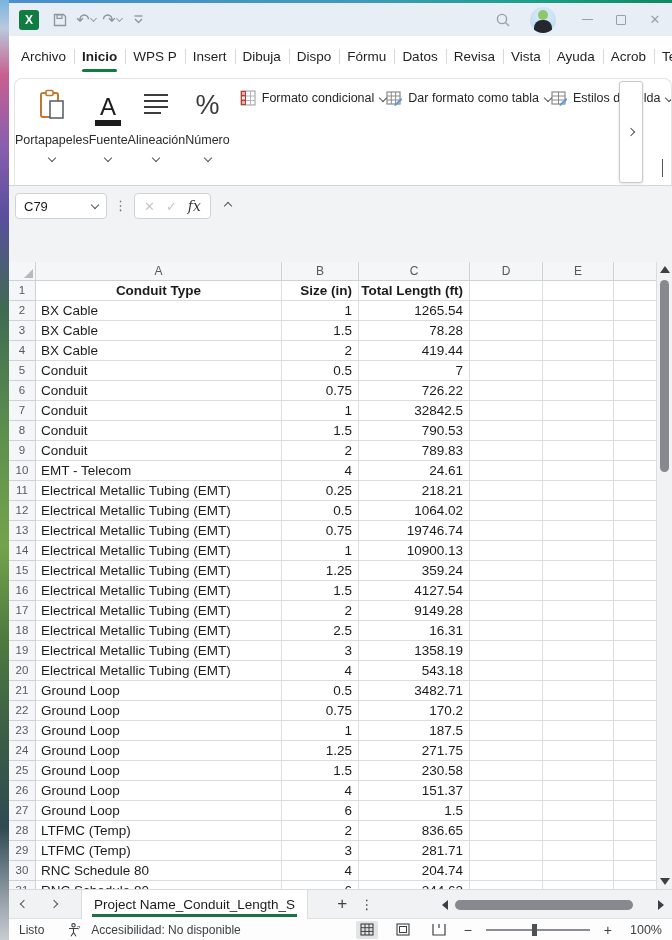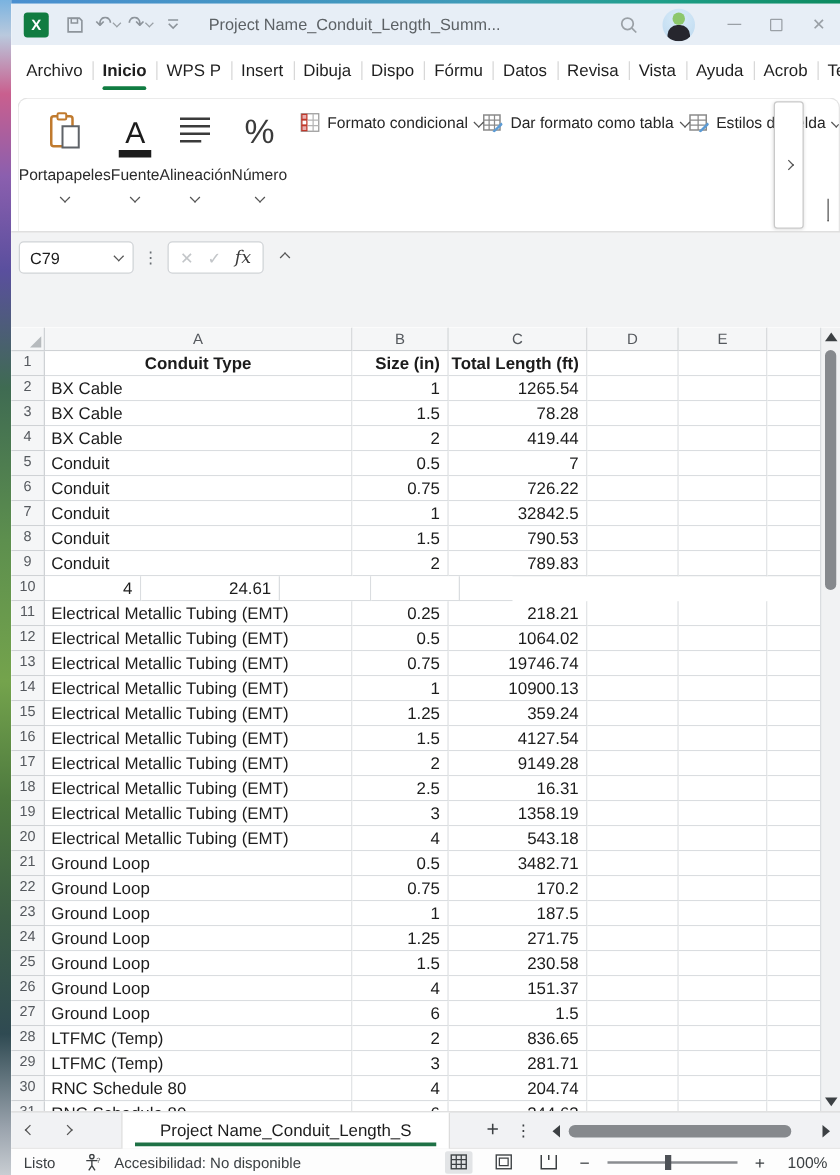--- a/index.html
+++ b/index.html
@@ -87,21 +87,21 @@
   .partial-row { height:8px; overflow:hidden; }
 
   .vscroll { position:absolute; right:0; top:0; bottom:0; width:16px; background:#f1f2f3; border-left:1px solid #dadde0; }
   .vs-up { position:absolute; top:4px; left:3px; width:0; height:0; border-left:5px solid transparent; border-right:5px solid transparent; border-bottom:7px solid #3c4043; }
   .vs-thumb { position:absolute; left:3px; top:18px; width:9px; height:192px; background:#86898d; border-radius:5px; }
   .vs-down { position:absolute; bottom:4px; left:3px; width:0; height:0; border-left:5px solid transparent; border-right:5px solid transparent; border-top:7px solid #3c4043; }
 
   
   .sheetbar { height:29px; background:#f1f2f4; border-top:1px solid #d9d9d9; display:flex; align-items:center; position:relative; }
   .nav-chev { width:30px; display:flex; justify-content:center; }
-  .sheet-tab { margin-left:28px; height:29px; background:#fff; border-left:1px solid #dcdcdc; border-right:1px solid #dcdcdc; display:flex; align-items:center; padding:0 30px; position:relative; font-size:13.5px; color:#1c1c1c; font-weight:500; white-space:nowrap; }
+  .sheet-tab { margin-left:12px; height:29px; background:#fff; border-left:1px solid #dcdcdc; border-right:1px solid #dcdcdc; display:flex; align-items:center; padding:0 12px; position:relative; font-size:13.5px; color:#1c1c1c; font-weight:500; white-space:nowrap; }
   .sheet-tab::after { content:""; position:absolute; left:10px; right:10px; bottom:2px; height:3px; background:#1e7145; }
   .add-sheet { margin-left:22px; font-size:17px; color:#3c4043; width:24px; text-align:center; }
   .sheet-dots { margin-left:6px; color:#3c4043; font-size:13px; }
   .hscroll { position:absolute; right:8px; top:7px; width:222px; height:15px; display:flex; align-items:center; gap:5px; }
   .hs-left { width:0; height:0; border-top:5px solid transparent; border-bottom:5px solid transparent; border-right:6px solid #3c4043; }
   .hs-right { width:0; height:0; border-top:5px solid transparent; border-bottom:5px solid transparent; border-left:6px solid #3c4043; }
   .hs-track { flex:1; height:10px; position:relative; }
   .hs-thumb { position:absolute; left:2px; top:0; width:178px; height:10px; background:#86898d; border-radius:5px; }
 
   
@@ -143,21 +143,20 @@
           <span class="mini-chev"></span>
       </div>
       <div class="tb-btn">
         <span>
           <svg width="11" height="9" viewBox="0 0 11 9">
               <path d="M1.5 1h8" stroke="#8d949b" stroke-width="1.3"></path>
               <path d="M2 4l3.5 3.5L9 4" fill="none" stroke="#8d949b" stroke-width="1.3"></path>
             </svg>
         </span>
       </div>
-      <div class="tb-title">Project Name_Conduit_Length_Summ...</div>
       <div class="tb-right">
         <div class="tb-btn">
           <span>
             <svg width="16" height="16" viewBox="0 0 16 16">
                 <circle cx="7" cy="7" r="4.6" fill="none" stroke="#9aa0a6" stroke-width="1.4"></circle>
                 <path d="M10.5 10.5L14 14" stroke="#9aa0a6" stroke-width="1.4"></path>
               </svg>
           </span>
         </div>
         <div class="avatar">
@@ -430,20 +429,21 @@
             <div class="gcell ghead w-rh rownum">9</div>
             <div class="gcell w-a cell-type">Conduit</div>
             <div class="gcell w-b cell-num">2</div>
             <div class="gcell w-c cell-num">789.83</div>
             <div class="gcell w-d"></div>
             <div class="gcell w-e"></div>
             <div class="gcell w-f"></div>
           </div>
             <div class="gr">
             <div class="gcell ghead w-rh rownum">10</div>
+            <div class="gcell w-a cell-type">EMT - Telecom</div>
             <div class="gcell w-b cell-num">4</div>
             <div class="gcell w-c cell-num">24.61</div>
             <div class="gcell w-d"></div>
             <div class="gcell w-e"></div>
             <div class="gcell w-f"></div>
           </div>
             <div class="gr">
             <div class="gcell ghead w-rh rownum">11</div>
             <div class="gcell w-a cell-type">Electrical Metallic Tubing (EMT)</div>
             <div class="gcell w-b cell-num">0.25</div>

